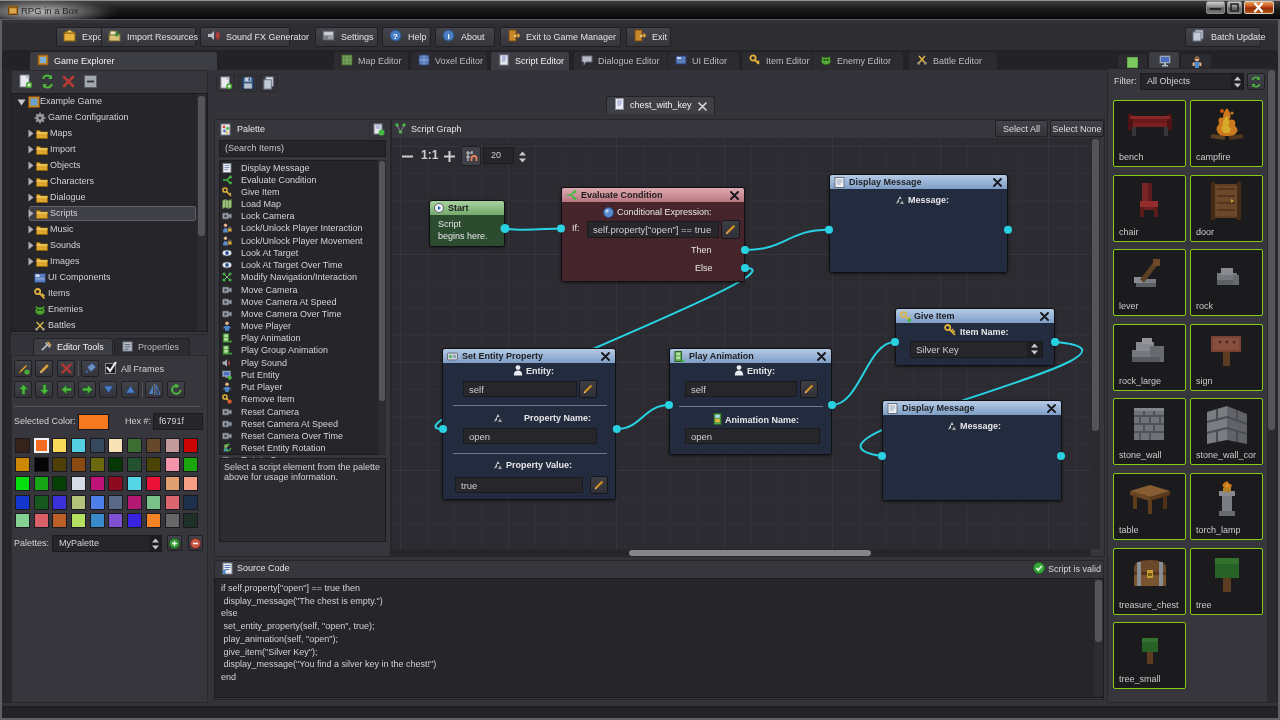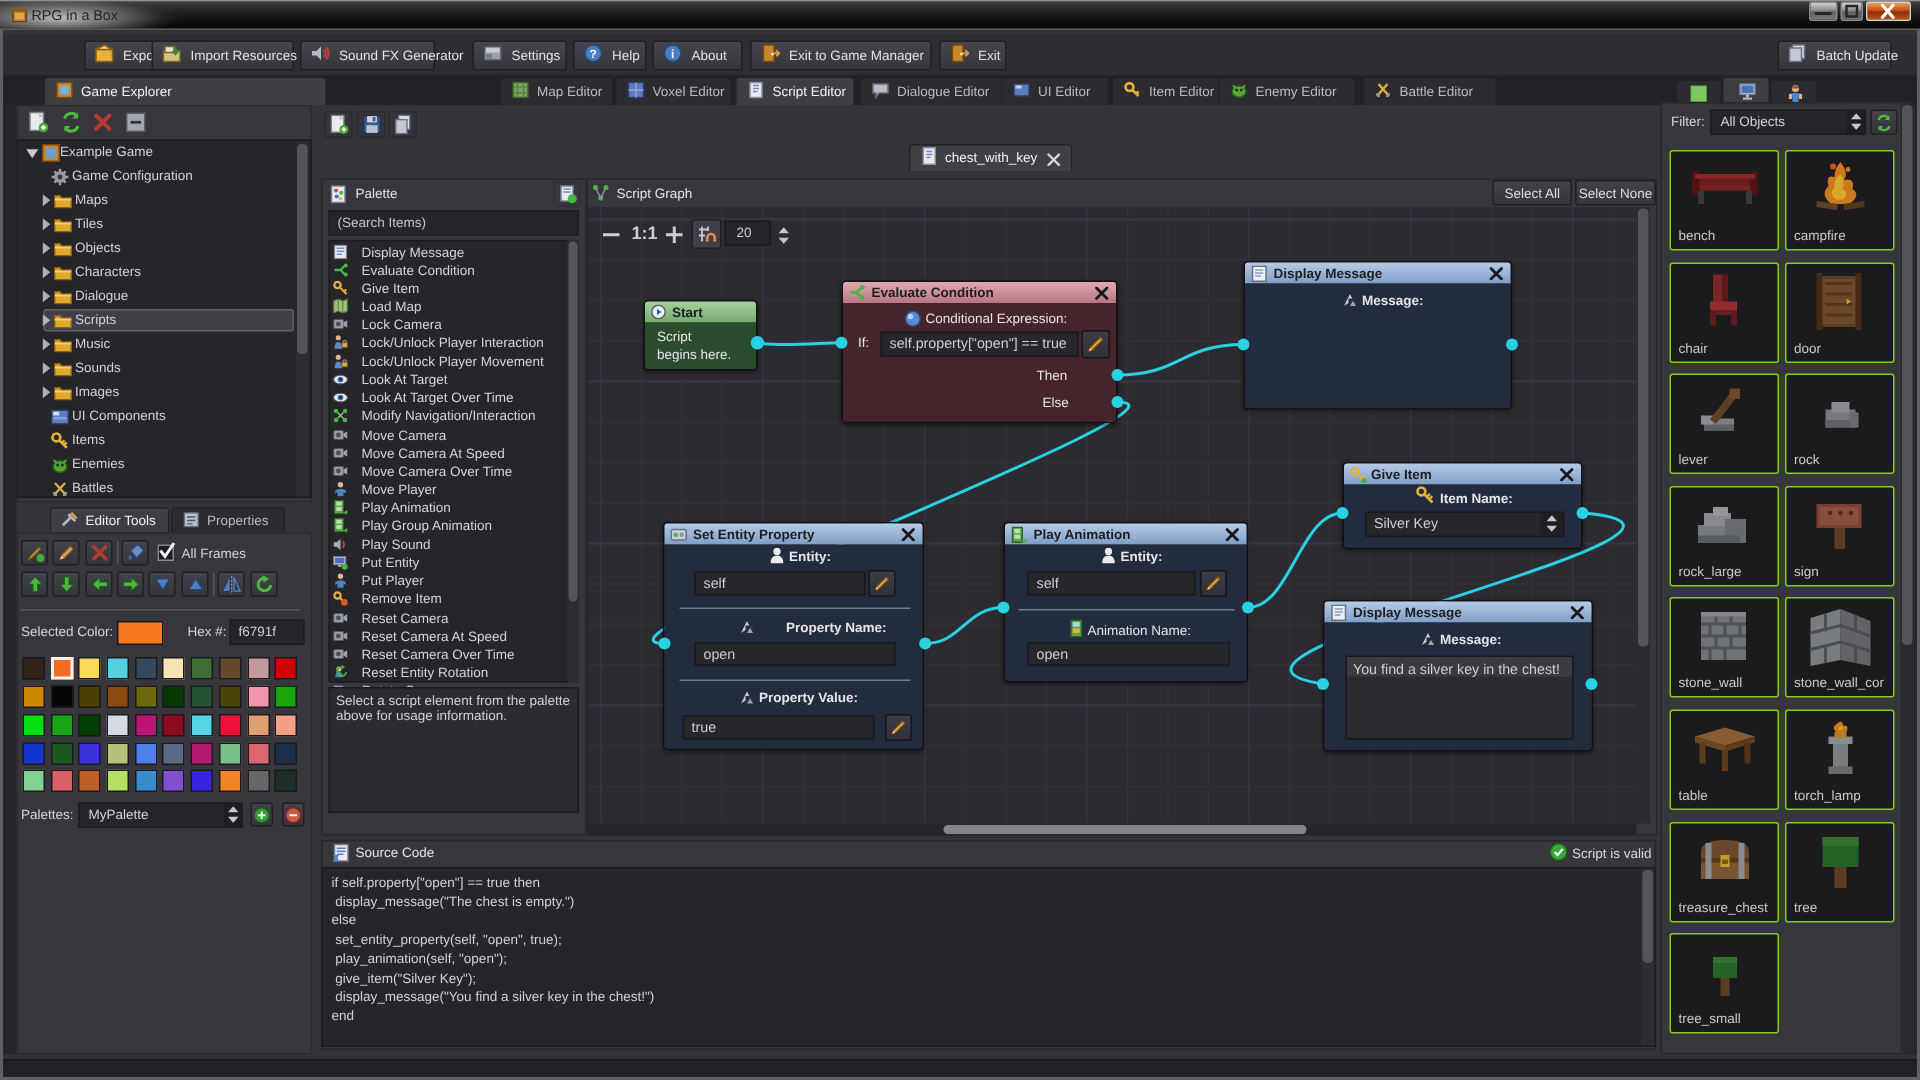--- a/index.html
+++ b/index.html
@@ -243,21 +243,21 @@
           <path d="M0.5 4 L11.5 4" stroke="#f4cf6a" stroke-width="1.4"></path>
         </svg>
 <div class="abs" style="left:50px;top:126px;font-size:9px;color:#d2d2d4;line-height:15px;white-space:nowrap;">Maps</div>
 <svg class="abs" style="left:28px;top:145px" width="6" height="9" viewBox="0 0 6 9">
           <path d="M0.5 0.5 L5.5 4.5 L0.5 8.5 Z" fill="#b0b0b6"></path>
         </svg>
 <svg class="abs" style="left:36px;top:145px" width="12" height="10" viewBox="0 0 12 10">
           <path d="M0.5 1.5 L4 1.5 L5 3 L11.5 3 L11.5 9.5 L0.5 9.5 Z" fill="#e0a72e" stroke="#8a6210"></path>
           <path d="M0.5 4 L11.5 4" stroke="#f4cf6a" stroke-width="1.4"></path>
         </svg>
-<div class="abs" style="left:50px;top:142px;font-size:9px;color:#d2d2d4;line-height:15px;white-space:nowrap;">Tiles</div>
+<div class="abs" style="left:50px;top:142px;font-size:9px;color:#d2d2d4;line-height:15px;white-space:nowrap;">Import</div>
 <svg class="abs" style="left:28px;top:161px" width="6" height="9" viewBox="0 0 6 9">
           <path d="M0.5 0.5 L5.5 4.5 L0.5 8.5 Z" fill="#b0b0b6"></path>
         </svg>
 <svg class="abs" style="left:36px;top:161px" width="12" height="10" viewBox="0 0 12 10">
           <path d="M0.5 1.5 L4 1.5 L5 3 L11.5 3 L11.5 9.5 L0.5 9.5 Z" fill="#e0a72e" stroke="#8a6210"></path>
           <path d="M0.5 4 L11.5 4" stroke="#f4cf6a" stroke-width="1.4"></path>
         </svg>
 <div class="abs" style="left:50px;top:158px;font-size:9px;color:#d2d2d4;line-height:15px;white-space:nowrap;">Objects</div>
 <svg class="abs" style="left:28px;top:177px" width="6" height="9" viewBox="0 0 6 9">
           <path d="M0.5 0.5 L5.5 4.5 L0.5 8.5 Z" fill="#b0b0b6"></path>
@@ -882,21 +882,21 @@
  <div class="npencil" style="left:130px;top:31px;width:18px;height:18px;"><svg width="12" height="12" viewBox="0 0 13 13" style="margin:2px 0 0 2px">
               <path d="M2 11 L4.5 10 L11 3.5 L9.5 2 L3 8.5 Z" fill="#e8a23a" stroke="#8a5a10" stroke-width="0.8"></path>
               <path d="M2 11 L4 10.3 L2.7 9 Z" fill="#f2dcb0"></path>
             </svg></div>
  <div class="nsep" style="left:9px;top:57px;width:144px;"></div>
  <svg style="position:absolute;left:43px;top:64px" width="9" height="12" viewBox="0 0 9 12">
             <rect x="1" y="0.5" width="7" height="11" fill="#58a848" stroke="#2e6424"></rect>
             <rect x="2.2" y="1.8" width="4.6" height="3" fill="#a8d8f0"></rect>
             <rect x="2.2" y="6" width="4.6" height="3" fill="#e2b23a"></rect>
           </svg>
- <div class="nlabel" style="left:55px;top:66px;font-weight:normal;">Animation Name:</div>
+ <div class="nlabel" style="left:55px;top:66px;font-weight:bold;">Animation Name:</div>
  <div class="nfield" style="left:15px;top:79px;width:135px;height:16px;">open</div>
 </div>
 
 <div class="node" style="left:895px;top:308px;width:160px;height:58px;">
  <div class="nhead blue"><svg style="position:absolute;left:4px;top:2px" width="12" height="11" viewBox="0 0 12 11">
               <circle cx="3.4" cy="3.4" r="2.4" fill="none" stroke="#e2b23a" stroke-width="1.7"></circle>
               <path d="M5 5 L10 10 M8 8 L10 6.2" stroke="#e2b23a" stroke-width="1.6"></path>
               <circle cx="9.4" cy="9.4" r="1.8" fill="#44b840"></circle>
             </svg><span style="margin-left:18px;">Give Item</span><svg class="nclose-svg" style="position:absolute;top:3px;right:5px" width="9" height="9" viewBox="0 0 9 9">
               <path d="M1 1 L8 8 M8 1 L1 8" stroke="#16161a" stroke-width="1.8" stroke-linecap="round"></path>
@@ -922,24 +922,20 @@
             </svg><span style="margin-left:19px;">Display Message</span><svg class="nclose-svg" style="position:absolute;top:3px;right:5px" width="9" height="9" viewBox="0 0 9 9">
               <path d="M1 1 L8 8 M8 1 L1 8" stroke="#16161a" stroke-width="1.8" stroke-linecap="round"></path>
             </svg></div>
  <div class="nbody-blue"></div>
  <svg style="position:absolute;left:64px;top:20px" width="11" height="11" viewBox="0 0 11 11">
             <path d="M1 9 L5 1 L7 5 Z" fill="#c8d0dc"></path>
             <rect x="4" y="4" width="6" height="6" fill="#2a2e36"></rect>
             <path d="M5 9 L7 5.5 L9 9 Z" fill="#9aa4b4"></path>
           </svg>
  <div class="nlabel" style="left:77px;top:20px;font-weight:bold;">Message:</div>
- <div class="nfield" style="left:14px;top:36px;width:152px;height:56px;background:#2b2b31;padding:0;">
-   <div style="position:absolute;left:0;top:0;right:0;height:13px;background:#3a3a40;"></div>
-   <div style="position:absolute;left:4px;top:1px;">You find a silver key in the chest!</div>
- </div>
 </div>
 </div>
 <svg class="abs" style="left:392px;top:138px;" width="699" height="411" viewBox="0 0 699 411">
 <g fill="#28d2e2">
 <circle cx="113" cy="90.5" r="4.5"></circle>
           <circle cx="169" cy="90.5" r="4"></circle>
 <circle cx="353" cy="112" r="4"></circle>
           <circle cx="353" cy="130" r="4"></circle>
 <circle cx="437" cy="91.7" r="4"></circle>
           <circle cx="616" cy="91.7" r="4"></circle>

